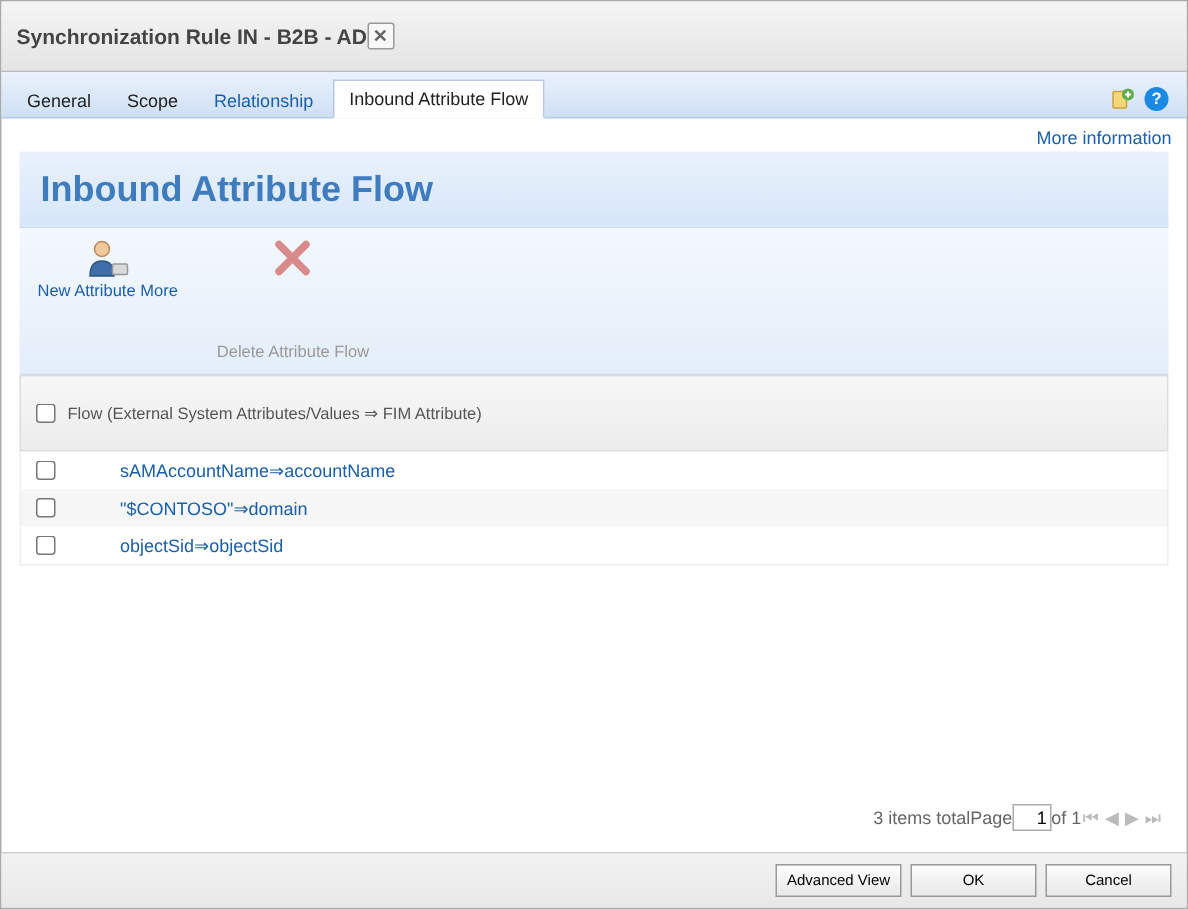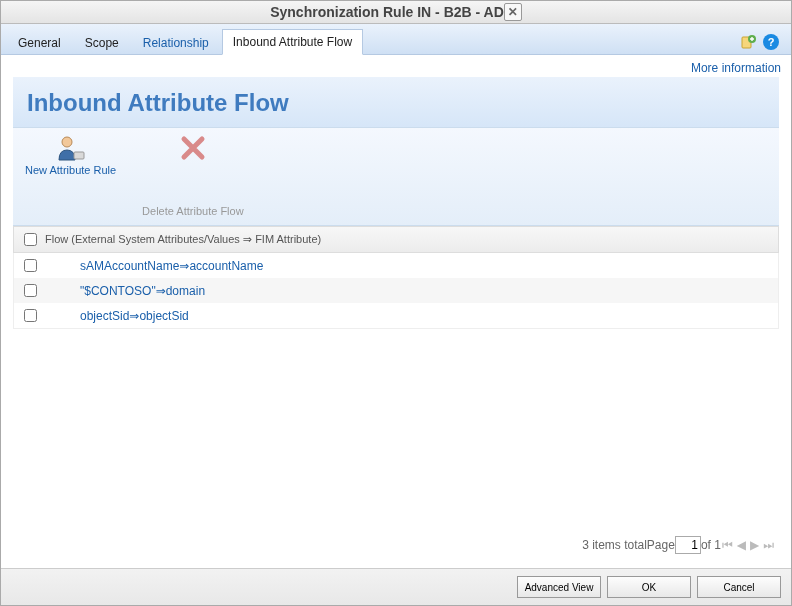--- a/index.html
+++ b/index.html
@@ -17,27 +17,27 @@
     width: 792px;
     height: 606px;
     border: 1px solid #aaa;
     display: flex;
     flex-direction: column;
     background: #fff;
   }
   .titlebar {
     background: linear-gradient(#f5f5f5, #e4e4e4);
     border-bottom: 1px solid #bbb;
-    padding: 2px 10px;
+    padding: 14px 10px;
     font-size: 14px;
     font-weight: bold;
     color: #444;
     display: flex;
     align-items: center;
-    justify-content: center;
+    justify-content: flex-start;
   }
   .close-btn {
     width: 18px; height: 18px;
     border: 1px solid #999;
     background: #f8f8f8;
     color: #666;
     font-size: 12px;
     line-height: 16px;
     text-align: center;
     border-radius: 2px;
@@ -119,21 +119,21 @@
     font-size:11px;color:#1a5faa;
     padding:2px 4px;
   }
   .toolbutton.disabled { color:#999; cursor:default;gap:43px; }
   .toolbutton .glyph { width:36px;height:28px;display:flex;align-items:center;justify-content:center; }
   .grid-header {
     display:flex;align-items:center;
     background: linear-gradient(#f7f7f7, #ececec);
     border:1px solid #ddd;
     font-size:11px;color:#555;
-    padding:3px 6px;
+    padding:15px 6px;
   }
   .grid-header input[type=checkbox]{ margin-right:8px; }
   .grid-body { border-left:1px solid #eee;border-right:1px solid #eee;border-bottom:1px solid #eee; }
   .row {
     display:flex;align-items:center;
     padding:3px 6px;
     font-size:12px;
     gap:35px;
   }
   .row.alt { background:#f6f6f6; }
@@ -211,21 +211,21 @@
 
     <div class="toolbar">
       <div class="toolbutton">
         <span class="glyph">
           <svg width="34" height="28" viewBox="0 0 34 28">
             <circle cx="13" cy="8" r="5" fill="#f2c89a" stroke="#b88a58"></circle>
             <path d="M5 26 Q5 16 13 16 Q21 16 21 26 Z" fill="#3f6fa8" stroke="#2d547f"></path>
             <rect x="20" y="18" width="10" height="7" rx="1" fill="#d9d9d9" stroke="#999"></rect>
           </svg>
         </span>
-        <span>New Attribute Rule</span>
+        <span>New Attribute More</span>
       </div>
       <div class="toolbutton disabled">
         <span class="glyph">
           <svg width="28" height="28" viewBox="0 0 28 28">
             <path d="M5 5 L23 23 M23 5 L5 23" stroke="#d98a8a" stroke-width="5" stroke-linecap="round"></path>
           </svg>
         </span>
         <span>Delete Attribute Flow</span>
       </div>
     </div>

